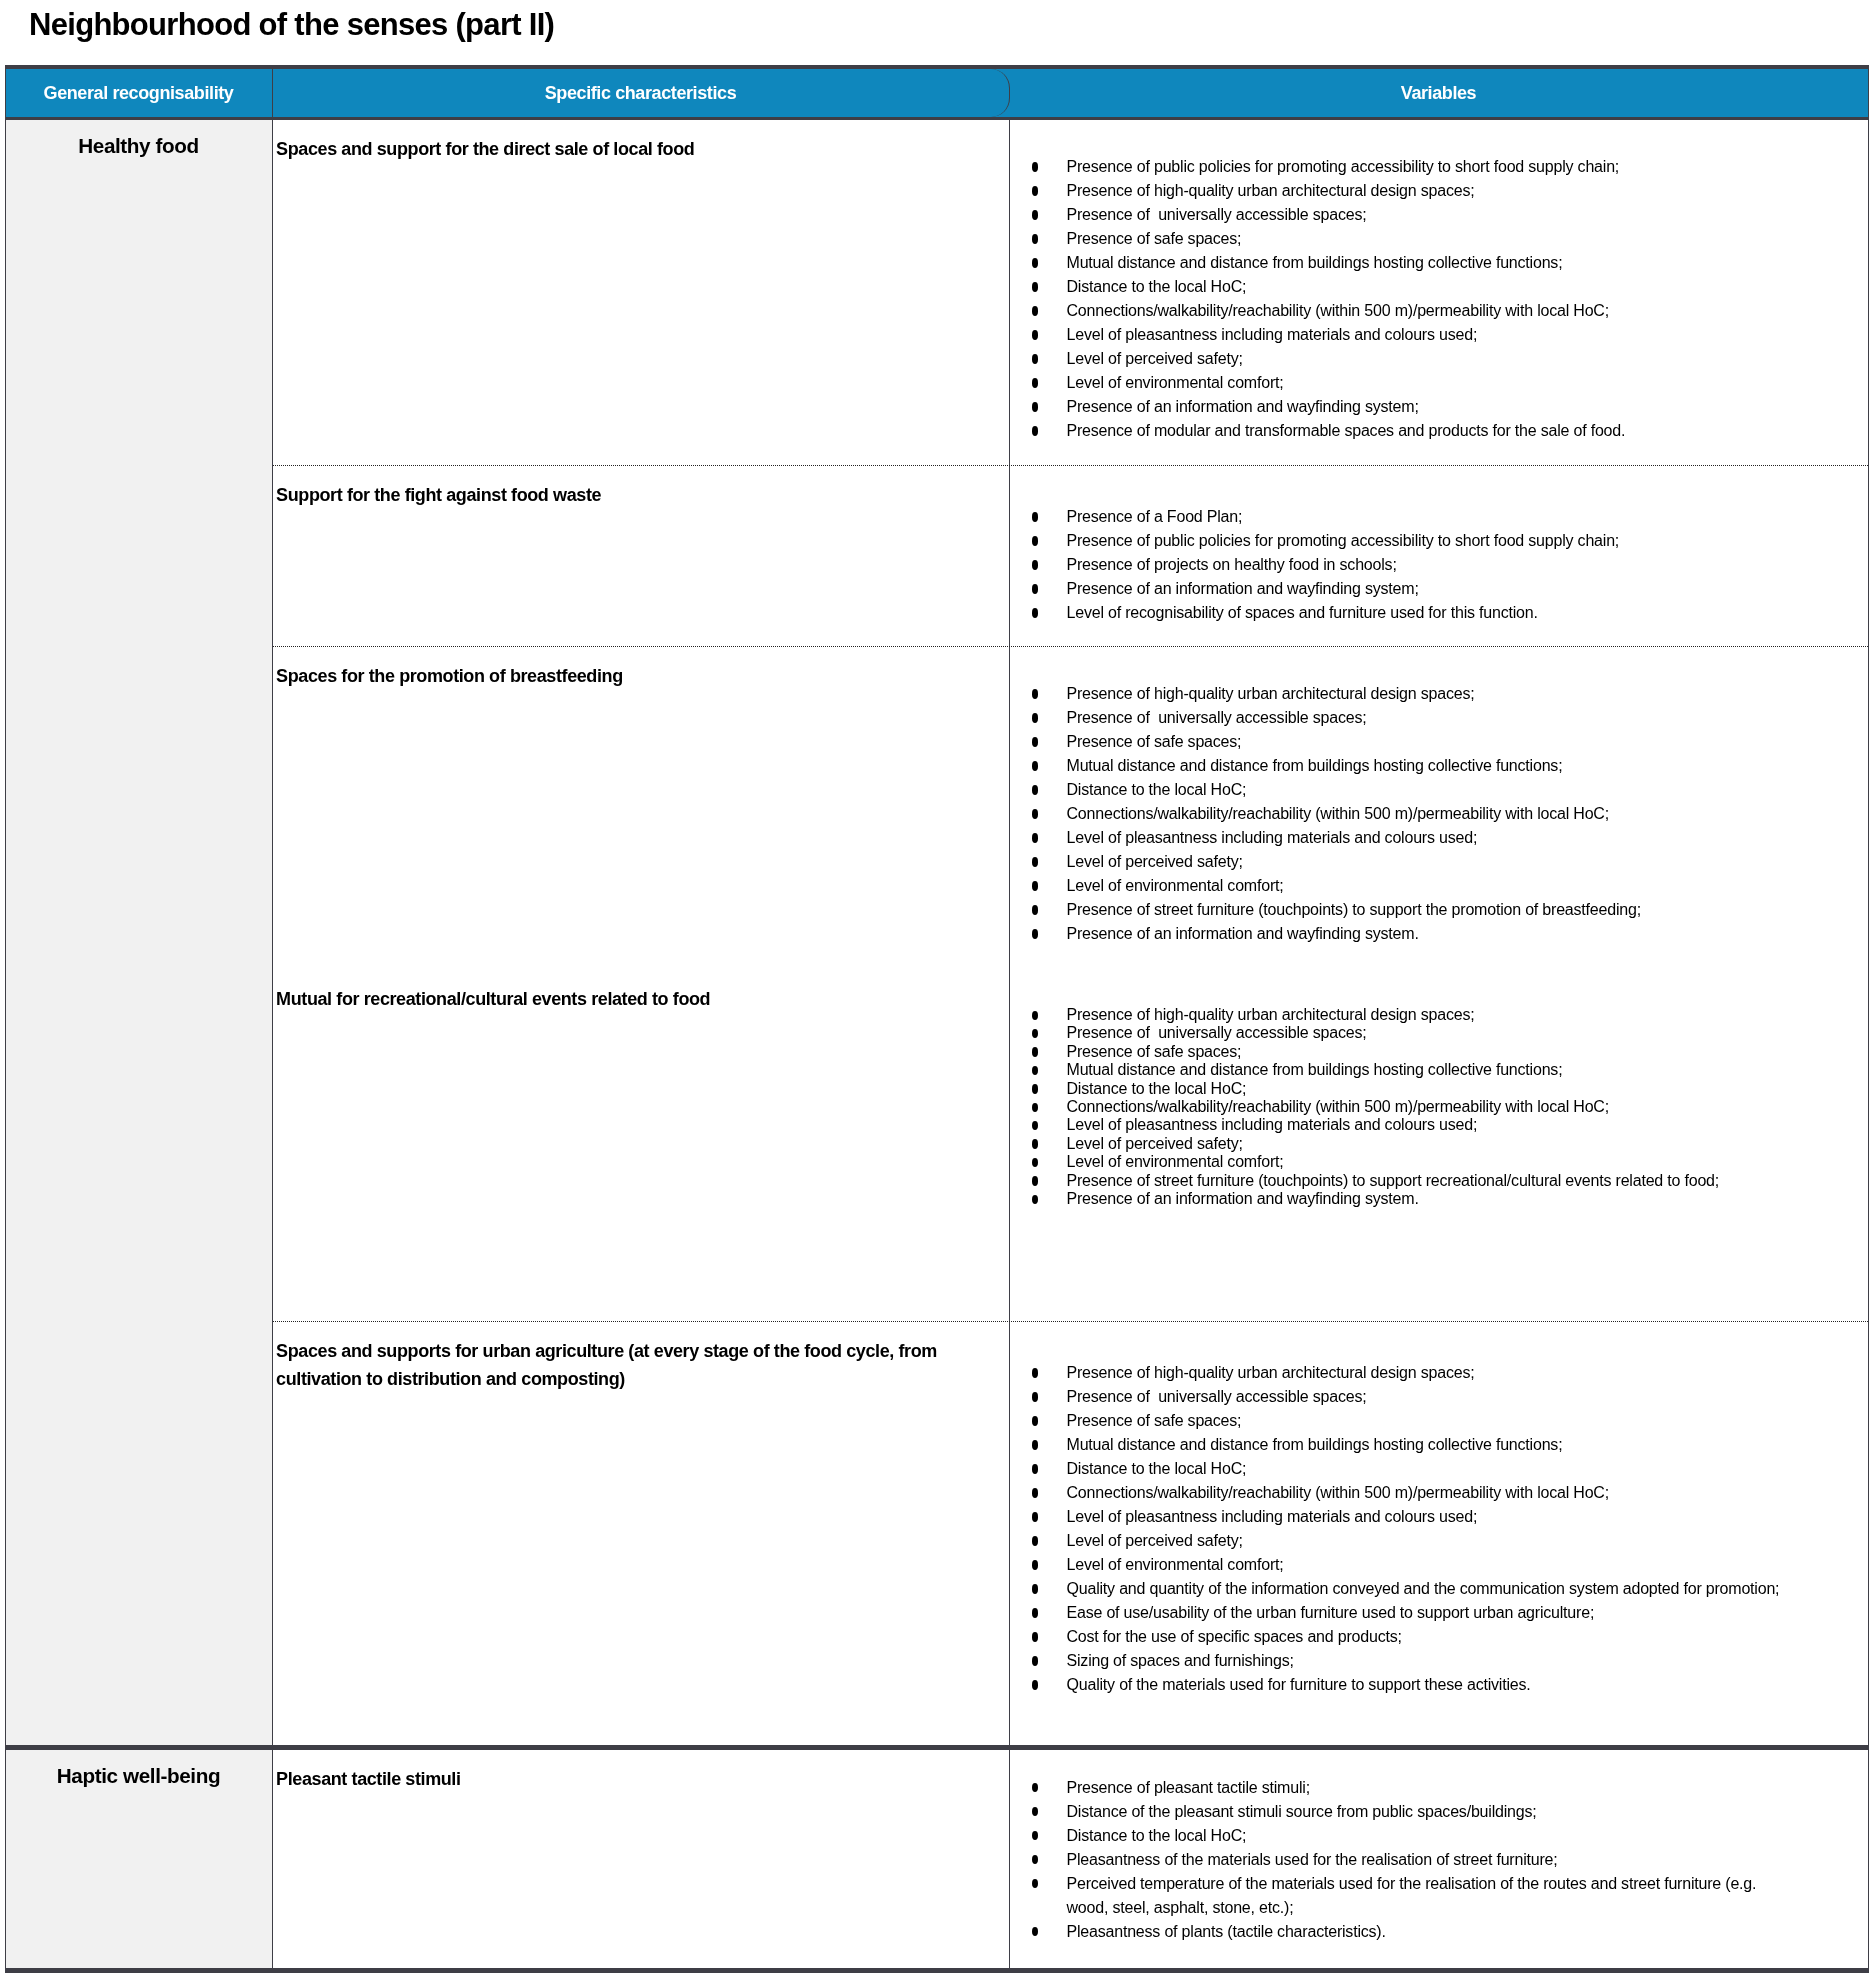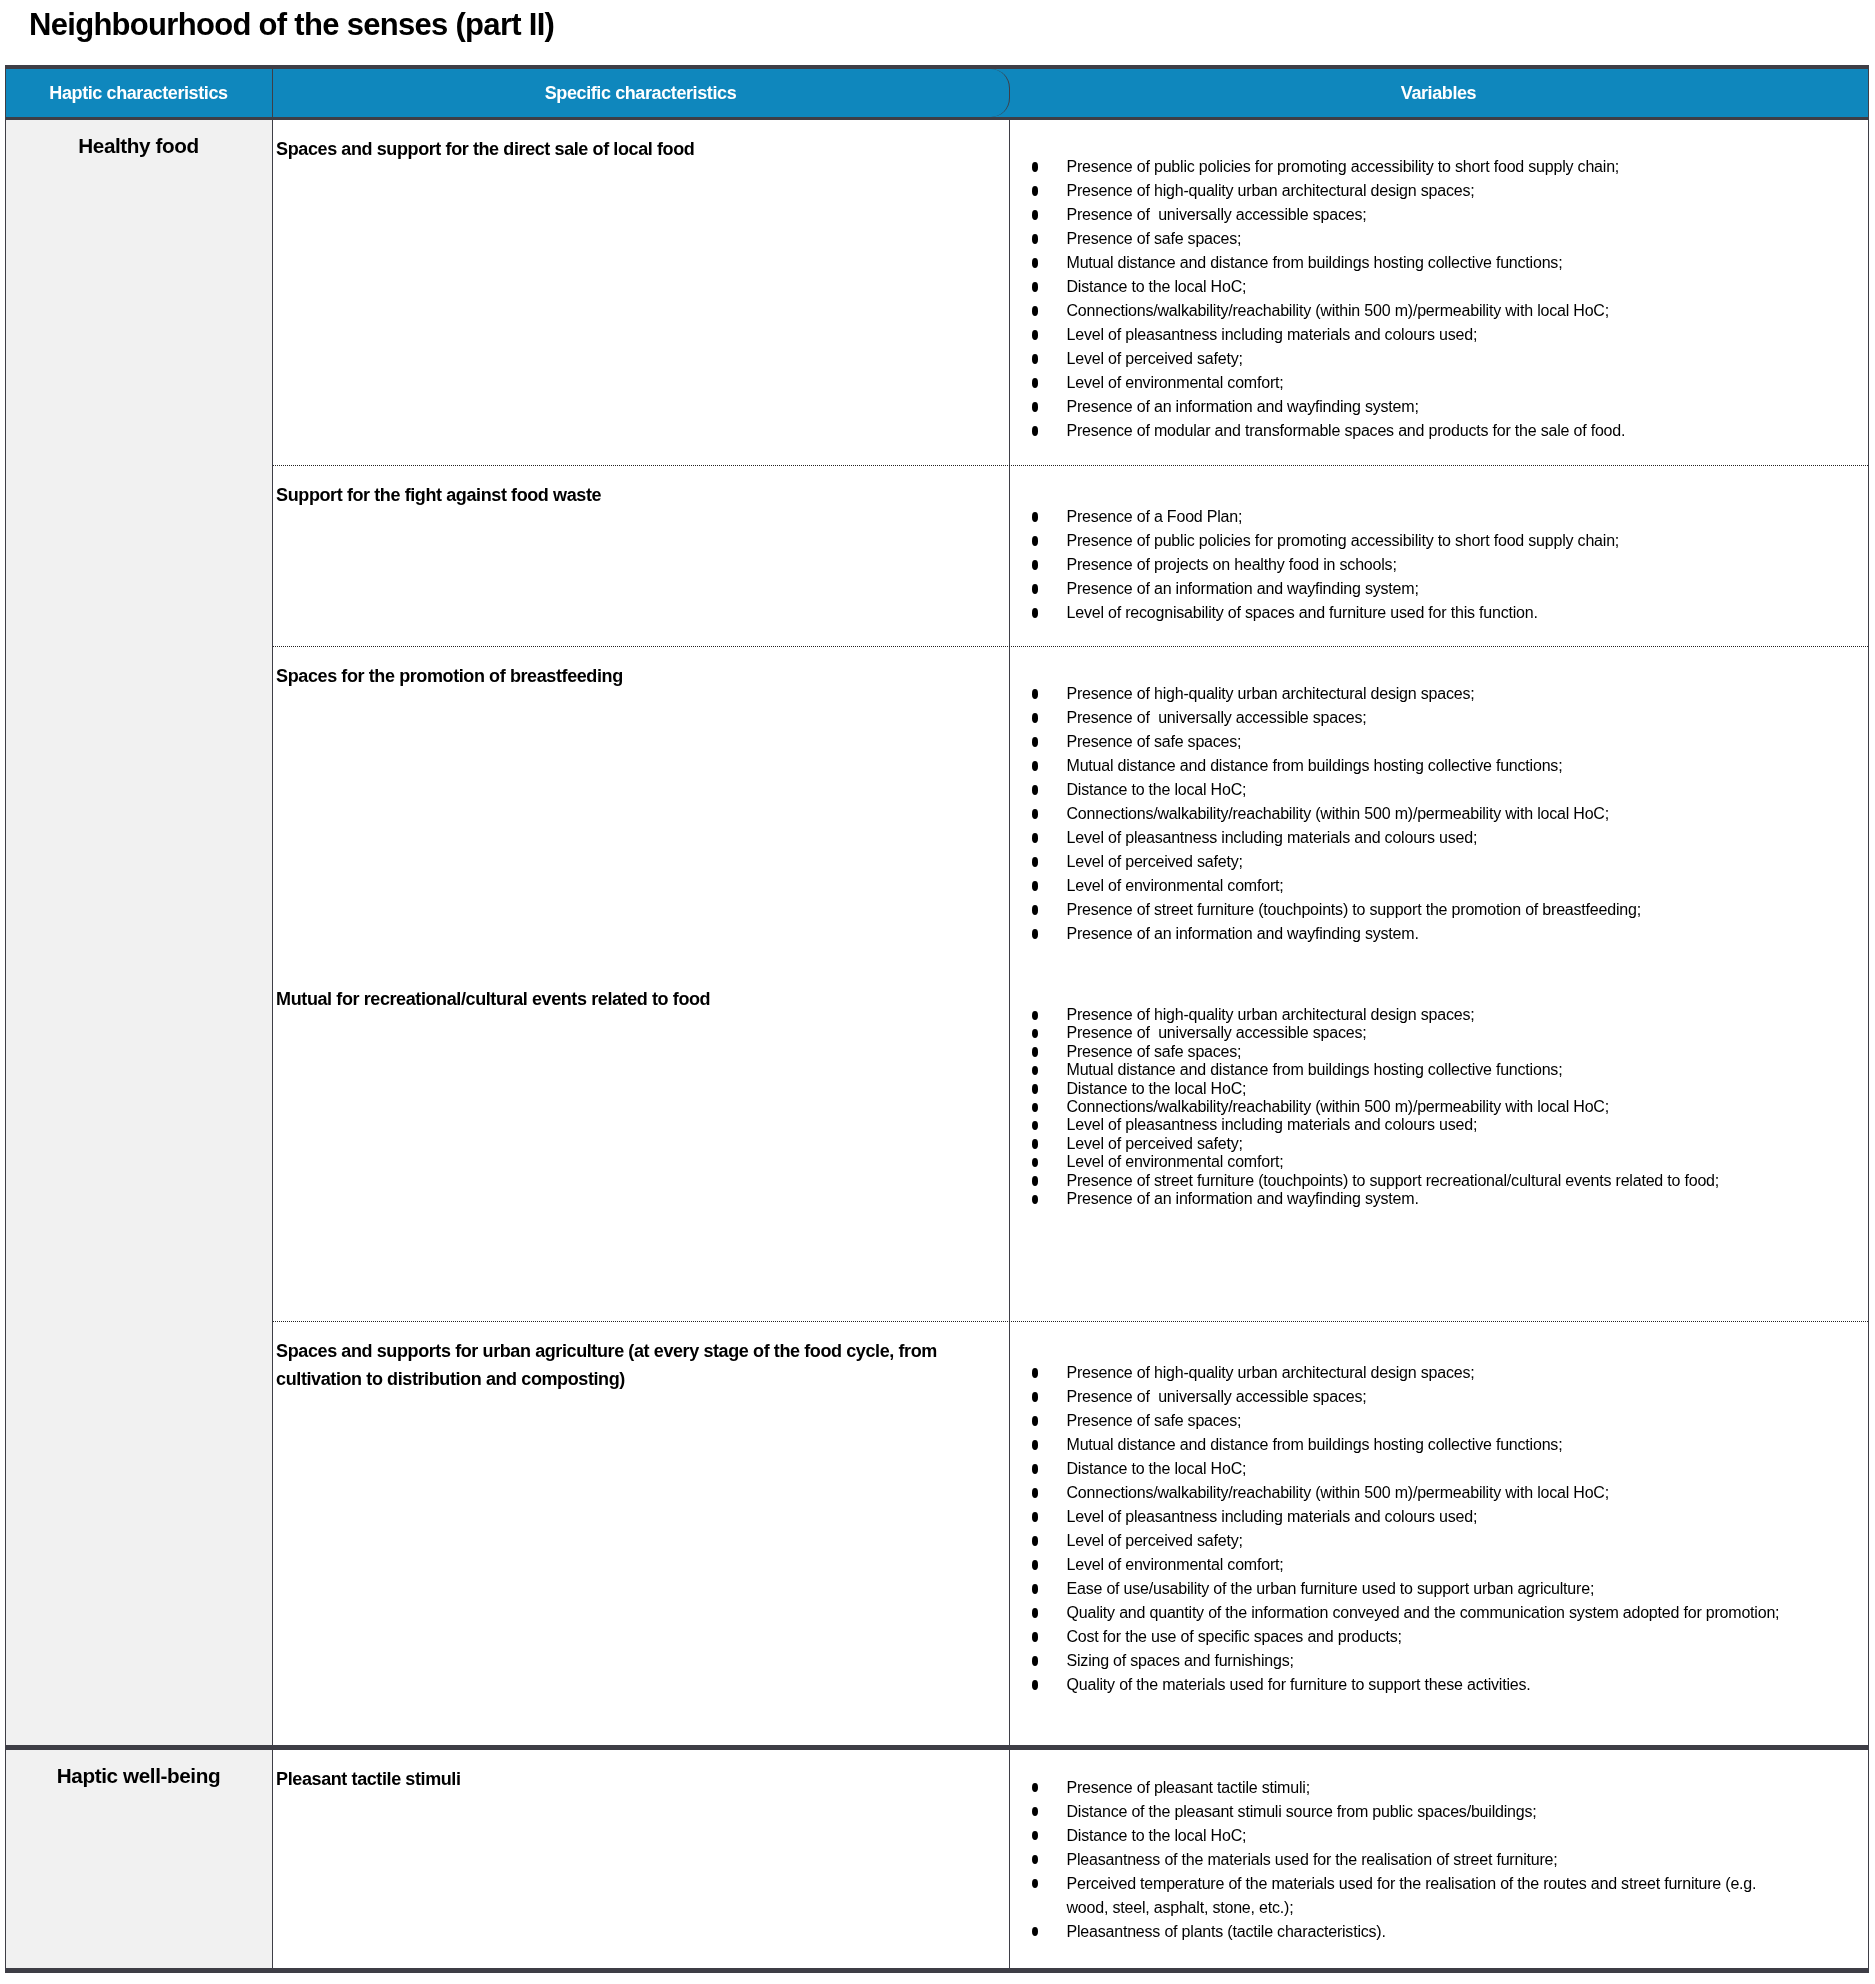--- a/index.html
+++ b/index.html
@@ -66,21 +66,21 @@
   ul.vlist.tight li .bullet{top:4.5px;}
   .group-divider{height:4.5px;background:var(--dark);}
 </style>
 </head>
 <body>
 
 <div class="page-title">Neighbourhood of the senses (part II)</div>
 
 <div class="char-table">
   <div class="header-row">
-    <div class="header-cell hc-general">Haptic characteristics</div>
+    <div class="header-cell hc-general">General recognisability</div>
     <div class="header-cell hc-specific">Specific characteristics</div>
     <div class="header-cell hc-variables">Variables</div>
   </div>
   <div id="table-body">
       <div class="group-row">
         <div class="gen-cell">Healthy food</div>
         <div class="sub-stack">
           <div class="sub-row" style="height: 345px;">
             <div class="spec-cell">
               <div class="spec-heading">Spaces and support for the direct sale of local food</div>
@@ -164,22 +164,22 @@
               <ul class="vlist">
                 <li><span class="bullet"></span><span class="vtext">Presence of high-quality urban architectural design spaces;</span></li>
                 <li><span class="bullet"></span><span class="vtext">Presence of  universally accessible spaces;</span></li>
                 <li><span class="bullet"></span><span class="vtext">Presence of safe spaces;</span></li>
                 <li><span class="bullet"></span><span class="vtext">Mutual distance and distance from buildings hosting collective functions;</span></li>
                 <li><span class="bullet"></span><span class="vtext">Distance to the local HoC;</span></li>
                 <li><span class="bullet"></span><span class="vtext">Connections/walkability/reachability (within 500 m)/permeability with local HoC;</span></li>
                 <li><span class="bullet"></span><span class="vtext">Level of pleasantness including materials and colours used;</span></li>
                 <li><span class="bullet"></span><span class="vtext">Level of perceived safety;</span></li>
                 <li><span class="bullet"></span><span class="vtext">Level of environmental comfort;</span></li>
+                <li><span class="bullet"></span><span class="vtext">Quality and quantity of the information conveyed and the communication system adopted for promotion;</span></li>
                 <li><span class="bullet"></span><span class="vtext">Ease of use/usability of the urban furniture used to support urban agriculture;</span></li>
-                <li><span class="bullet"></span><span class="vtext">Quality and quantity of the information conveyed and the communication system adopted for promotion;</span></li>
                 <li><span class="bullet"></span><span class="vtext">Cost for the use of specific spaces and products;</span></li>
                 <li><span class="bullet"></span><span class="vtext">Sizing of spaces and furnishings;</span></li>
                 <li><span class="bullet"></span><span class="vtext">Quality of the materials used for furniture to support these activities.</span></li>
               </ul>
             </div>
           </div>
         </div>
       </div>
       <div class="group-divider"></div>
       <div class="group-row">

